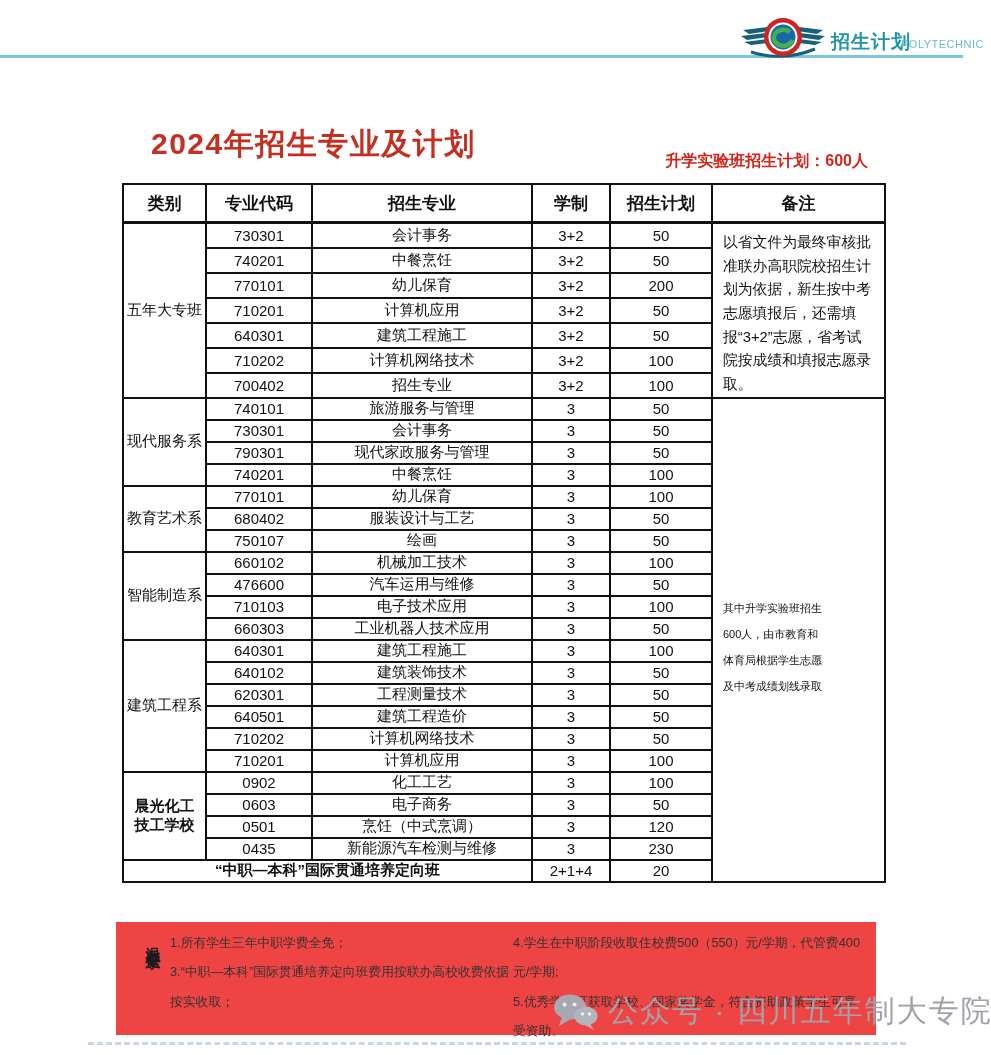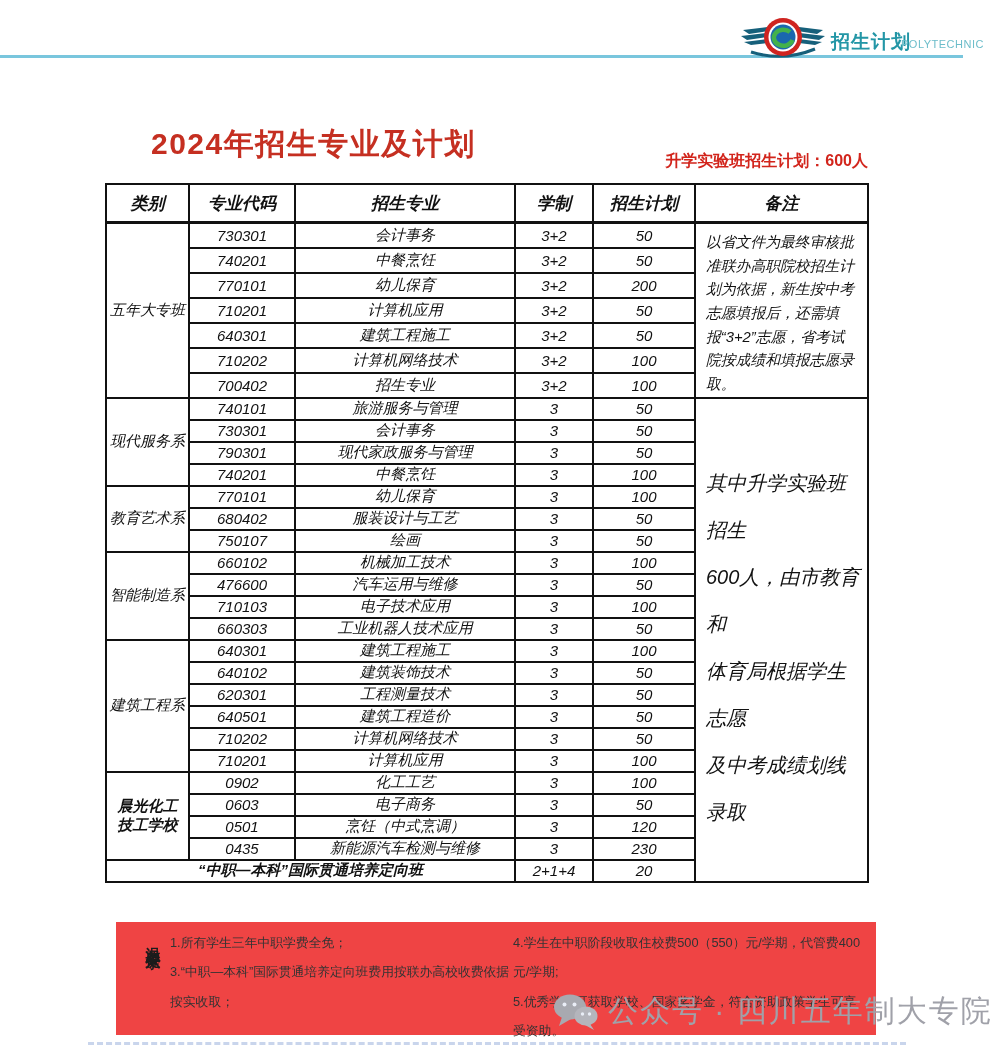--- a/index.html
+++ b/index.html
@@ -10,33 +10,33 @@
   .top-rule{position:absolute;left:0;top:55px;width:963px;height:3px;background:#79c6dd;}
   .logo{position:absolute;left:741px;top:15px;width:84px;height:52px;z-index:2;}
   .badge-title{position:absolute;left:831px;top:29px;font-size:19px;font-weight:bold;color:#2396a6;z-index:2;letter-spacing:1px;}
   .badge-sub{position:absolute;left:901px;top:38px;font-size:11px;color:#6cbdca;z-index:2;letter-spacing:0.5px;}
 
   
   .page-title{position:absolute;left:151px;top:124px;font-size:30px;font-weight:bold;color:#c52f21;letter-spacing:1.5px;}
   .sub-red{position:absolute;right:123px;top:151px;font-size:16px;font-weight:bold;color:#d2251c;}
 
   
-  .plan-table{position:absolute;left:105px;top:183px;width:762px;border-collapse:collapse;table-layout:fixed;font-style:italic;}
+  .plan-table{position:absolute;left:122px;top:183px;width:762px;border-collapse:collapse;table-layout:fixed;}
   .plan-table td{border:2px solid #111;text-align:center;padding:0;overflow:hidden;}
   .plan-table thead td{height:36px;font-size:17px;font-weight:bold;border-bottom-width:3px;}
   .plan-table tbody td{height:20px;font-size:15px;}
   td.cat{font-size:15px;white-space:pre-line;line-height:1.25;}
   td.cat.bold{font-weight:bold;}
   td.code{font-size:16px;}
   td.major{font-size:14.5px;}
   td.sch{font-size:15px;}
   td.plan{font-size:15.5px;border-radius:12px;}
   td.remark{text-align:left;}
   td.remark.r1{vertical-align:top;font-size:14.8px;line-height:1.6;padding:7px 8px 0 10px;}
-  td.remark.r2{vertical-align:middle;font-size:20px;line-height:2.35;padding:16px 4px 0 10px;white-space:pre-line;}
+  td.remark.r2{vertical-align:middle;font-size:11px;line-height:2.35;padding:16px 4px 0 10px;white-space:pre-line;}
   td.floor{font-weight:bold;font-size:15px;}
 
   
   .tips{position:absolute;left:116px;top:922px;width:760px;height:113px;background:#ef4444;}
   .tips-label{position:absolute;left:27px;top:13px;font-size:15px;font-weight:bold;color:#1c1c1c;
               writing-mode:vertical-rl;text-orientation:upright;letter-spacing:3px;}
   .tips-col{position:absolute;top:6px;font-size:12.8px;color:#333;line-height:2.3;}
   .tips-col.left{left:54px;width:344px;}
   .tips-col.right{left:397px;width:356px;}
   .tip-item{margin:0;}

